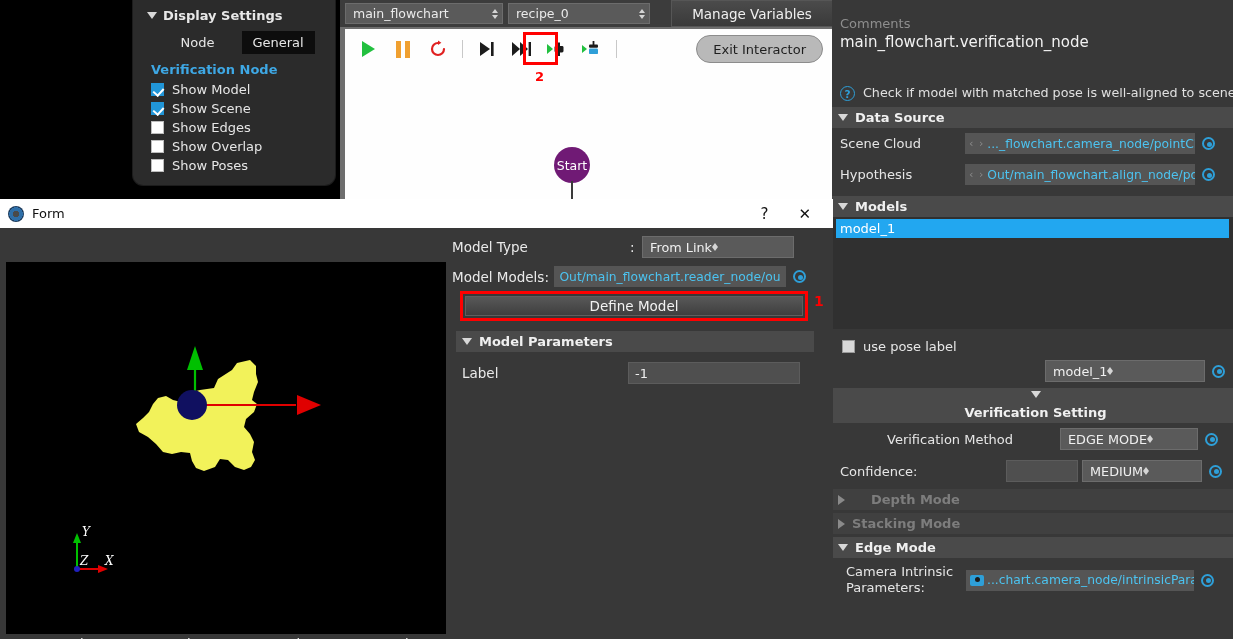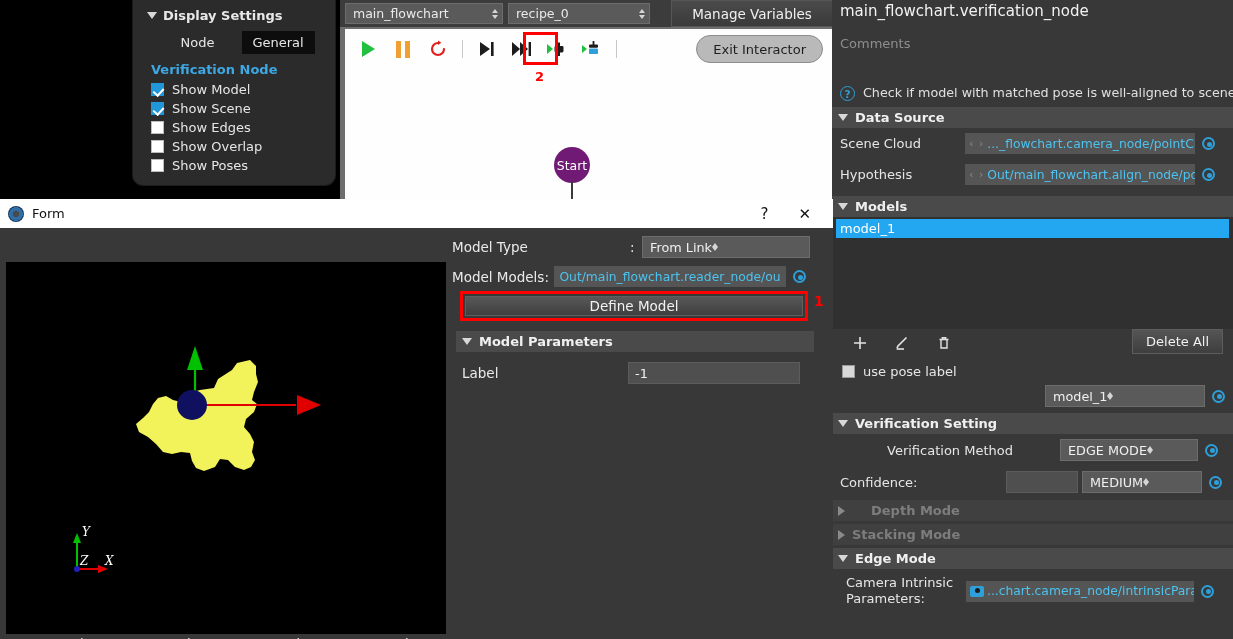--- a/index.html
+++ b/index.html
@@ -274,22 +274,22 @@
       <div id="lbl-2">2</div>
 
       <div id="btn-exit-interactor">Exit Interactor</div>
 
       <div id="start-node">Start</div>
       <div id="start-link"></div>
     </div>
   </div>
 
   <div id="right-panel">
+    <div id="comments">Comments</div>
     <div id="node-title">main_flowchart.verification_node</div>
-    <div id="comments">Comments</div>
 
     <div id="hint-row">
       <span class="qmark">?</span>
       <span>Check if model with matched pose is well-aligned to scene cloud</span>
     </div>
 
     <div class="sec-header">
       <span class="tri-down"></span>
       <span>Data Source</span>
     </div>
@@ -309,56 +309,37 @@
       </span>
       <span class="radio-dot"></span>
     </div>
 
     <div class="sec-header">
       <span class="tri-down"></span>
       <span>Models</span>
     </div>
     <div id="models-list">
       <div id="model-item-1">model_1</div>
-    </div>
-    <div id="model-tools">
-      <span class="mtool">
-        <svg width="16" height="16" viewBox="0 0 16 16">
-            <path d="M8 2 V14 M2 8 H14" stroke="#e3e3e3" stroke-width="1.6"></path>
-          </svg>
-      </span>
-      <span class="mtool">
-        <svg width="16" height="16" viewBox="0 0 16 16">
-            <path d="M12.5 2.5 L4 11 L3 13.2" stroke="#e3e3e3" stroke-width="1.6" fill="none"></path>
-            <path d="M2.6 14 H10" stroke="#e3e3e3" stroke-width="1.6"></path>
-          </svg>
-      </span>
-      <span class="mtool">
-        <svg width="16" height="16" viewBox="0 0 16 16">
-            <path d="M3.5 4.5 H12.5 M5 4.5 V13 H11 V4.5 M6.3 4.5 V2.8 H9.7 V4.5" stroke="#e3e3e3" stroke-width="1.4" fill="none"></path>
-          </svg>
-      </span>
-      <span id="btn-delete-all">Delete All</span>
     </div>
     <div id="use-pose-row">
       <span class="cbox-dark"></span>
       <span>use pose label</span>
     </div>
     <div id="model-select-row">
       <span class="combo-dark" style="width:160px;">
         <span>model_1</span>
         <span class="spin">
             <i class="up"></i>
             <i class="dn"></i>
           </span>
       </span>
       <span class="radio-dot"></span>
     </div>
 
-    <div class="sec-header" style="">
+    <div class="sec-header" style="flex-direction:column;">
       <span class="tri-down"></span>
       <span>Verification Setting</span>
     </div>
     <div class="prow">
       <span class="plabel" style="width:220px;text-align:center;">Verification Method</span>
       <span class="combo-dark" style="width:138px;">
         <span>EDGE MODE</span>
         <span class="spin">
             <i class="up"></i>
             <i class="dn"></i>
@@ -443,21 +424,21 @@
         <span class="view-btn">Rotate View</span>
         <span class="view-btn">Move View</span>
         <span class="view-btn">Zoom View</span>
         <span class="view-btn">Reset View</span>
       </div>
 
       <div id="form-right">
         <div class="frow">
           <span style="width:178px;">Model Type</span>
           <span style="width:12px;">:</span>
-          <span class="combo-dark" style="width:168px;">
+          <span class="combo-dark" style="width:152px;">
             <span>From Link</span>
             <span class="spin">
                 <i class="up"></i>
                 <i class="dn"></i>
               </span>
           </span>
         </div>
 
         <div class="frow">
           <span style="width:102px;">Model Models:</span>

